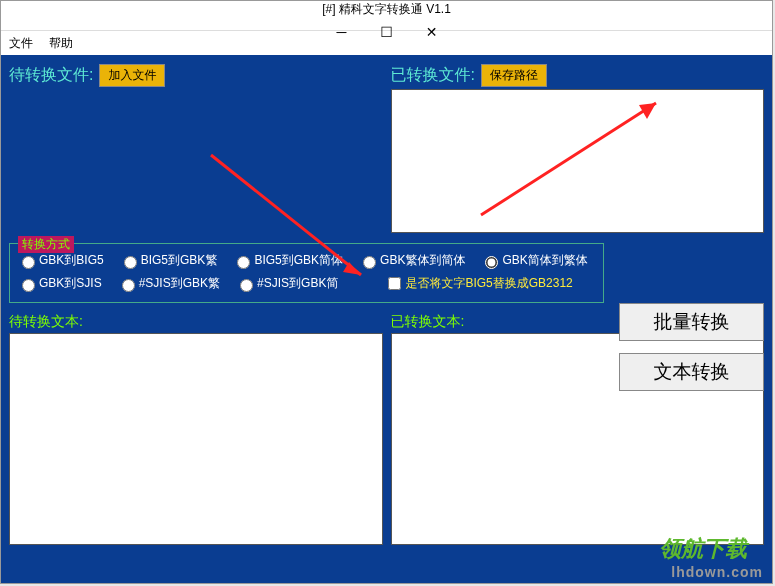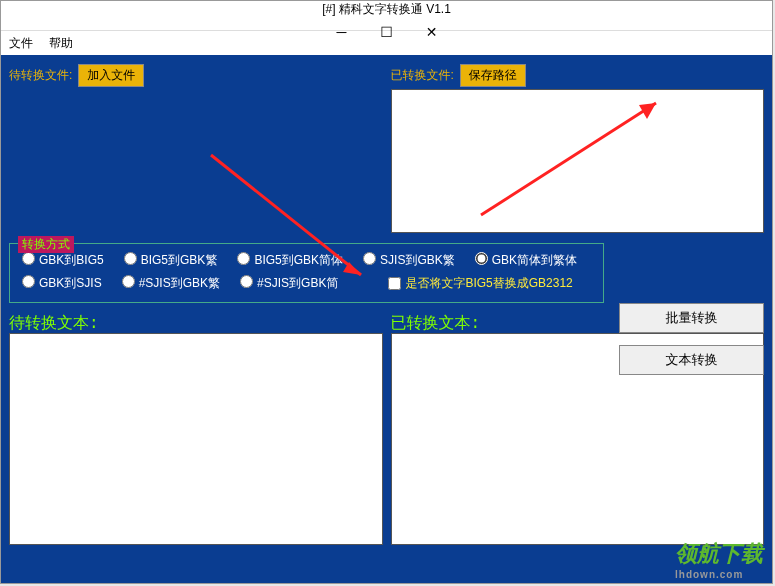--- a/index.html
+++ b/index.html
@@ -9,37 +9,37 @@
 .app-icon { width: 16px; height: 16px; background: linear-gradient(135deg, #d44, #44d); margin-right: 6px; border-radius: 2px; }
 .title-text { font-size: 12px; flex: 1; }
 .win-controls { display: flex; }
 .win-btn { width: 45px; height: 28px; display: flex; align-items: center; justify-content: center; font-size: 14px; cursor: pointer; }
 .menubar { height: 24px; display: flex; align-items: center; padding: 0 8px; gap: 16px; font-size: 12px; }
 .menu-item { cursor: pointer; }
 .client { background: #0a3d91; height: calc(100% - 54px); padding: 8px; position: relative; }
 .top-row { display: flex; gap: 8px; height: 170px; }
 .panel { flex: 1; display: flex; flex-direction: column; }
 .panel-header { display: flex; align-items: center; gap: 6px; height: 24px; }
-.label { color: #eab308; font-size: 12px; }
+.label { color: #5eead4; font-size: 16px; }
 .btn { background: #eab308; border: 1px solid #888; font-size: 12px; padding: 2px 8px; cursor: pointer; }
 .path-input { flex: 1; font-size: 12px; padding: 1px 4px; border: 1px solid #888; font-family: monospace; }
 .textarea { flex: 1; background: white; border: 1px solid #555; font-size: 12px; padding: 4px; font-family: monospace; resize: none; margin-top: 2px; }
 .options-group { border: 1px solid #4a8; margin-top: 10px; padding: 8px 12px 10px; position: relative; display: flex; flex-wrap: wrap; gap: 6px 20px; width: calc(100% - 160px); }
 .options-group .legend { position: absolute; top: -8px; left: 8px; background: #be185d; color: #7fff00; font-size: 12px; padding: 0 4px; }
-.radio-item { display: flex; align-items: flex-start; gap: 4px; color: white; font-size: 12px; cursor: pointer; }
+.radio-item { display: flex; align-items: flex-end; gap: 4px; color: white; font-size: 12px; cursor: pointer; }
 .radio-item input { accent-color: white; }
 .checkbox-item { display: flex; align-items: center; gap: 4px; color: #ffeb3b; font-size: 12px; cursor: pointer; margin-left: 30px; }
 .right-buttons { position: absolute; right: 8px; top: 248px; width: 145px; display: flex; flex-direction: column; gap: 12px; }
-.big-btn { background: #efefef; border: 1px solid #888; font-size: 13px; padding: 5px 0; cursor: pointer; }
+.big-btn { background: #efefef; border: 1px solid #888; font-size: 19px; padding: 5px 0; cursor: pointer; }
 .bottom-row { display: flex; gap: 8px; margin-top: 10px; height: 232px; }
 .bottom-panel { flex: 1; display: flex; flex-direction: column; }
-.bottom-label { color: #7fff00; font-size: 16px; height: 18px; font-family: Liberation Mono, monospace; }
+.bottom-label { color: #7fff00; font-size: 14px; height: 18px; }
 .arrow { position: absolute; pointer-events: none; }
 .watermark { position: absolute; bottom: 6px; right: 12px; font-size: 22px; font-weight: bold; color: #5eb82e; font-style: italic; pointer-events: none; }
-.watermark .sub { font-size: 10px; color: #999; display: block; font-style: normal; letter-spacing: 1px; }
+.watermark .sub { font-size: 14px; color: #999; display: block; font-style: normal; letter-spacing: 1px; margin-left: 12px; }
 </style>
 </head>
 <body>
 
 <div class="window">
   <div class="titlebar">
     <div class="app-icon"></div>
     <div class="title-text">[#] 精科文字转换通 V1.1</div>
     <div class="win-controls">
       <div class="win-btn">─</div>
@@ -77,21 +77,21 @@
       <label class="radio-item">
           <input type="radio" name="mode" style="">
           <span>BIG5到GBK繁</span>
         </label>
       <label class="radio-item">
           <input type="radio" name="mode" style="">
           <span>BIG5到GBK简体</span>
         </label>
       <label class="radio-item">
           <input type="radio" name="mode" style="">
-          <span>SJIS到GBK繁</span>
+          <span>GBK繁体到简体</span>
         </label>
       <label class="radio-item">
           <input type="radio" name="mode" checked="" style="">
           <span>GBK简体到繁体</span>
         </label>
       <label class="radio-item">
           <input type="radio" name="mode" style="">
           <span>GBK到SJIS</span>
         </label>
       <label class="radio-item">

